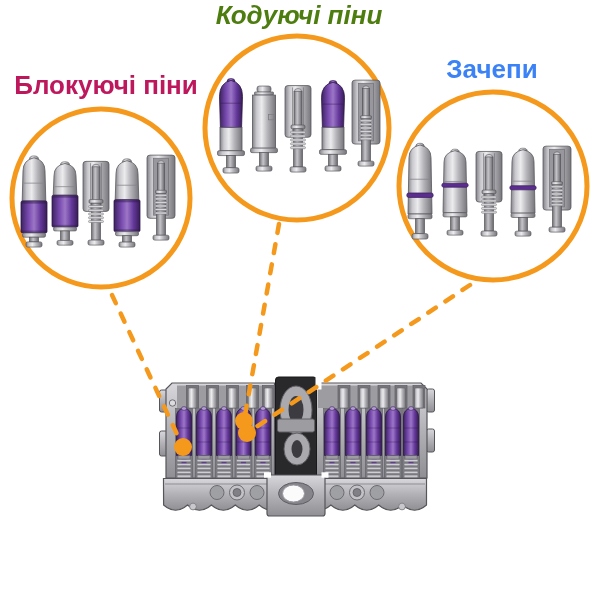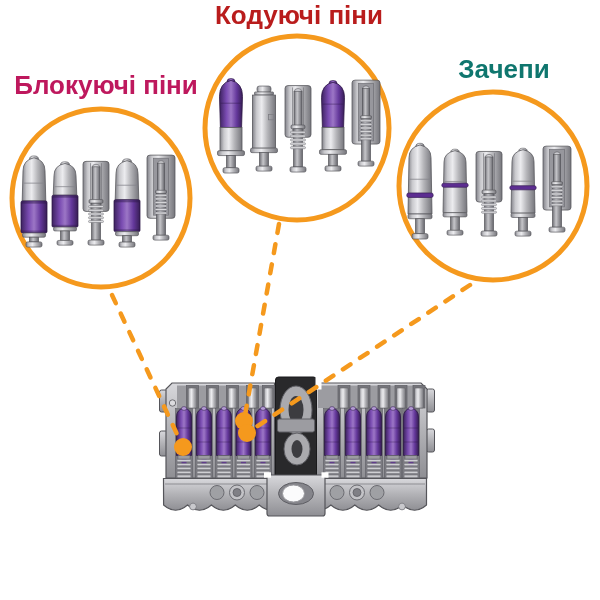--- a/index.html
+++ b/index.html
@@ -406,15 +406,15 @@
 </g>
       </g>
       <line x1="112" y1="295" x2="183" y2="447" stroke="#F5991D" stroke-width="4.5" stroke-dasharray="9 11.5" stroke-linecap="round" fill="none"></line>
       <circle cx="183" cy="447" r="9" fill="#F5991D"></circle>
       <line x1="279" y1="224" x2="244" y2="421" stroke="#F5991D" stroke-width="4.5" stroke-dasharray="9 11.5" stroke-linecap="round" fill="none"></line>
       <circle cx="244" cy="421" r="9" fill="#F5991D"></circle>
       <line x1="470" y1="285" x2="247" y2="433" stroke="#F5991D" stroke-width="4.5" stroke-dasharray="9 11.5" stroke-linecap="round" fill="none"></line>
       <circle cx="247" cy="433" r="9" fill="#F5991D"></circle>
     </svg>
   <div class="title" id="t-blocking" style="left: 106px; top: 72px; color: #be185d;">Блокуючі піни</div>
-  <div class="title" id="t-coding" style="left: 299px; top: 2px; color: #b91c1c;">Кодуючі піни</div>
-  <div class="title" id="t-catches" style="left: 504px; top: 56px; color: #0f766e;">Зачепи</div>
+  <div class="title" id="t-coding" style="left: 299px; top: 2px; color: #4d7c0f; font-style: italic;">Кодуючі піни</div>
+  <div class="title" id="t-catches" style="left: 492px; top: 56px; color: #3b82f6;">Зачепи</div>
 </div>
 
 </body></html>

